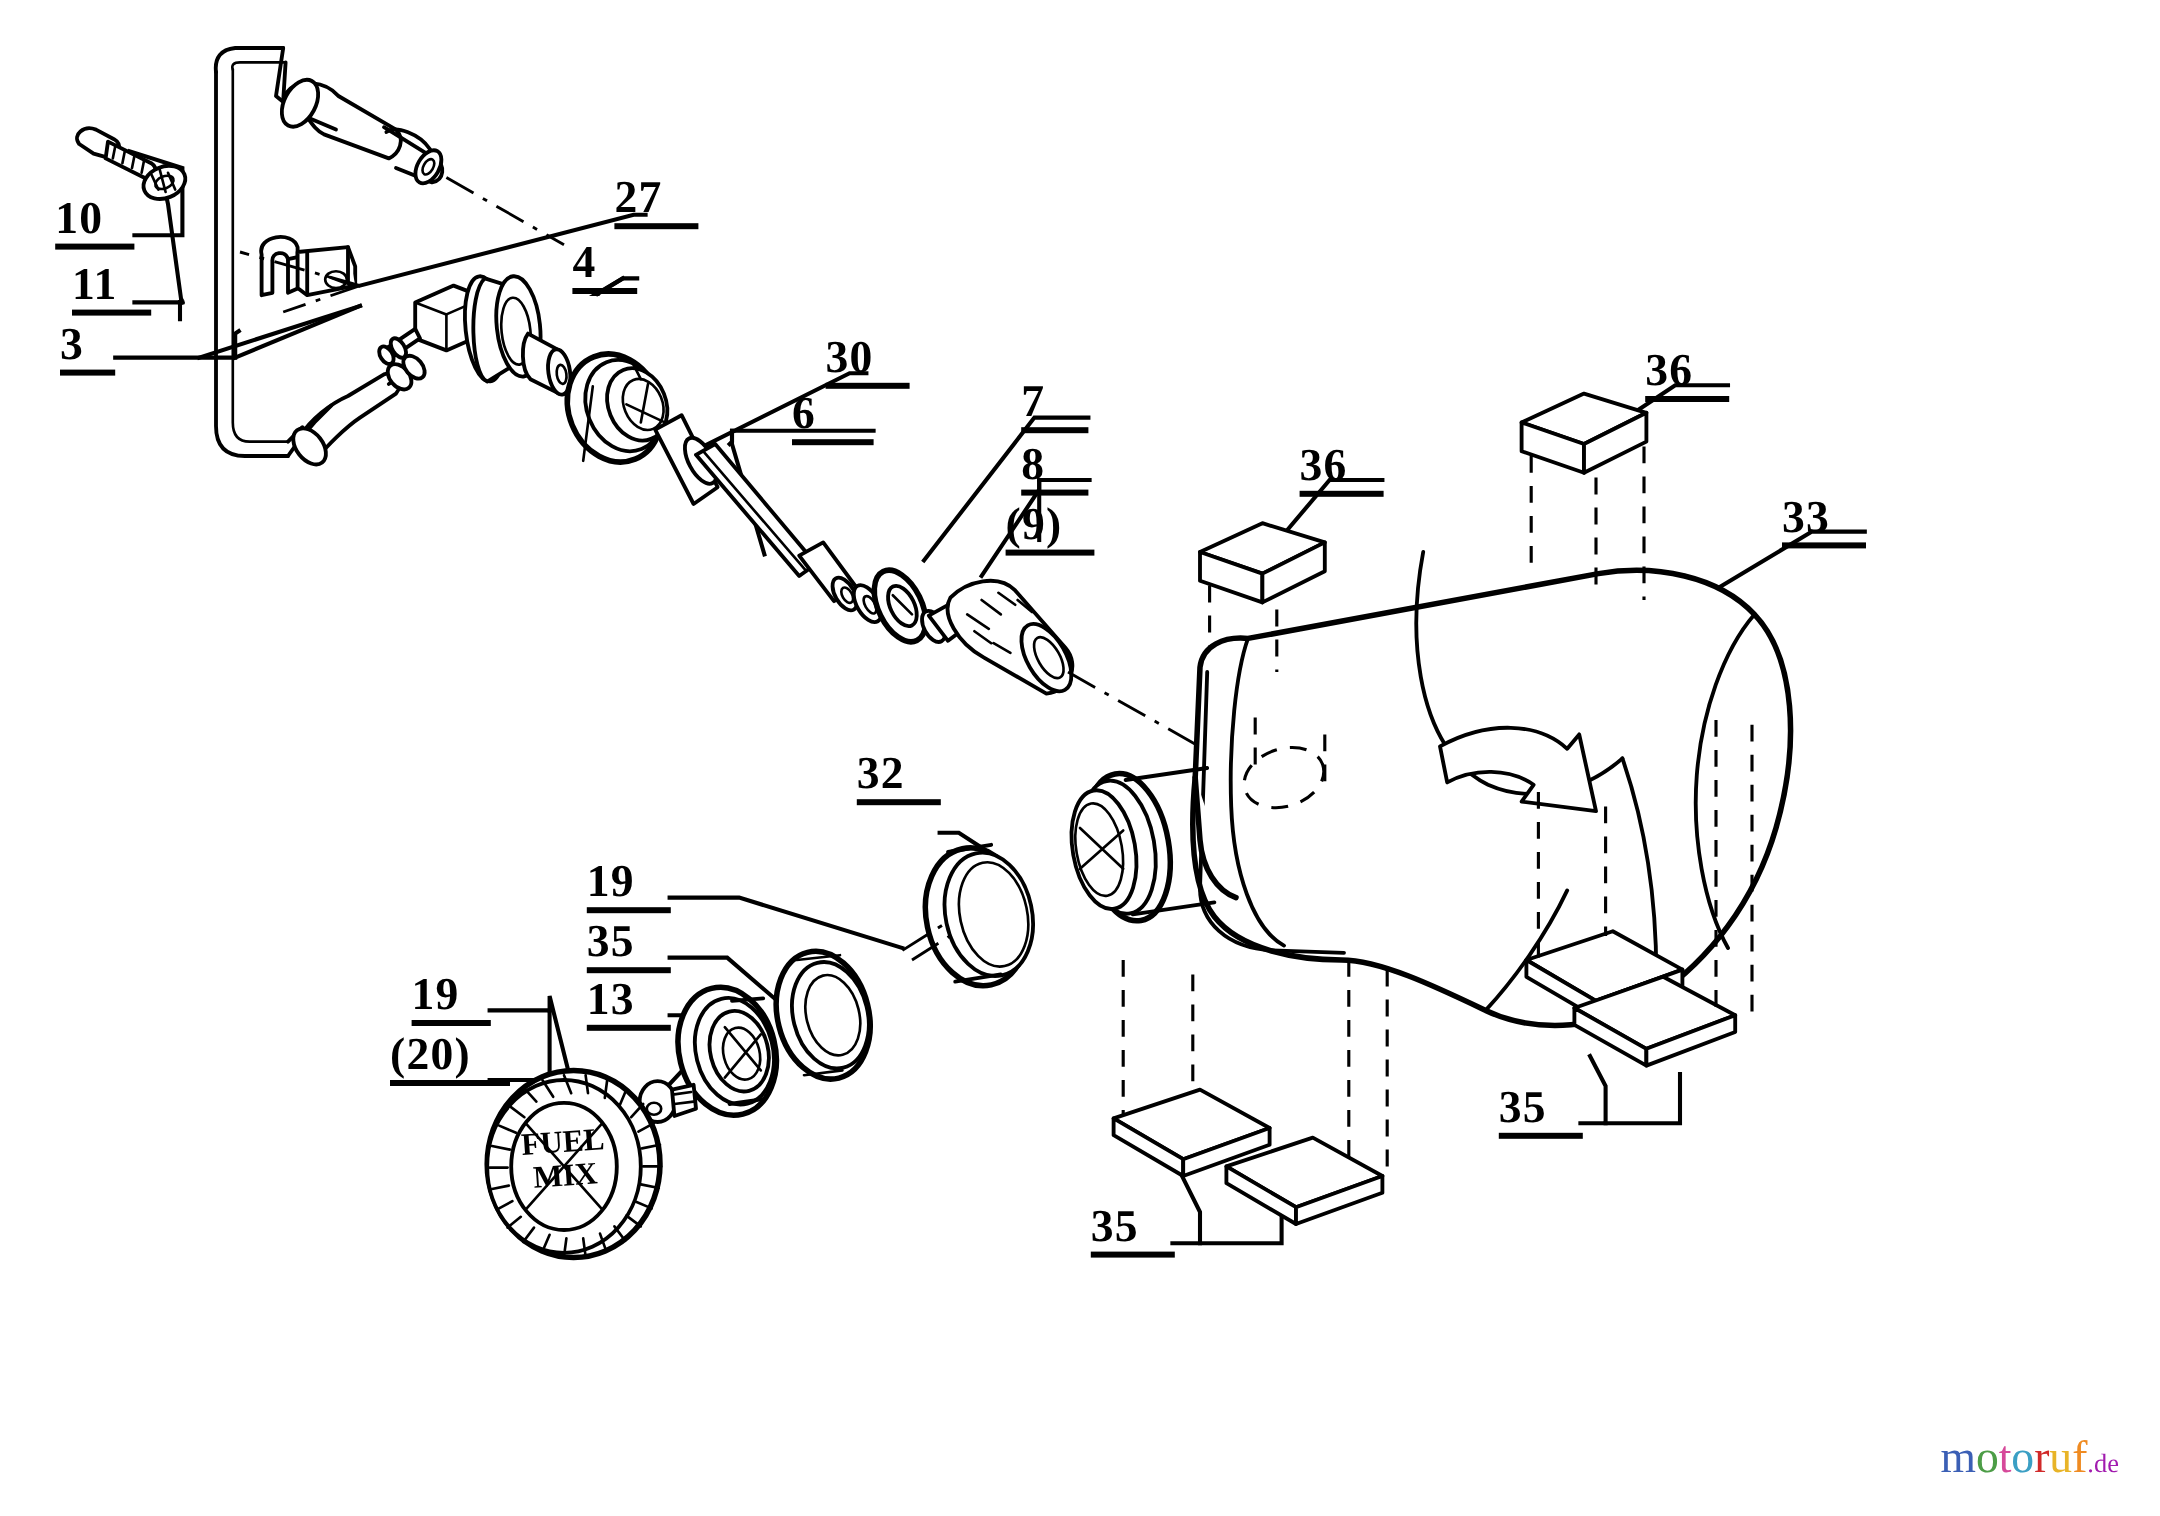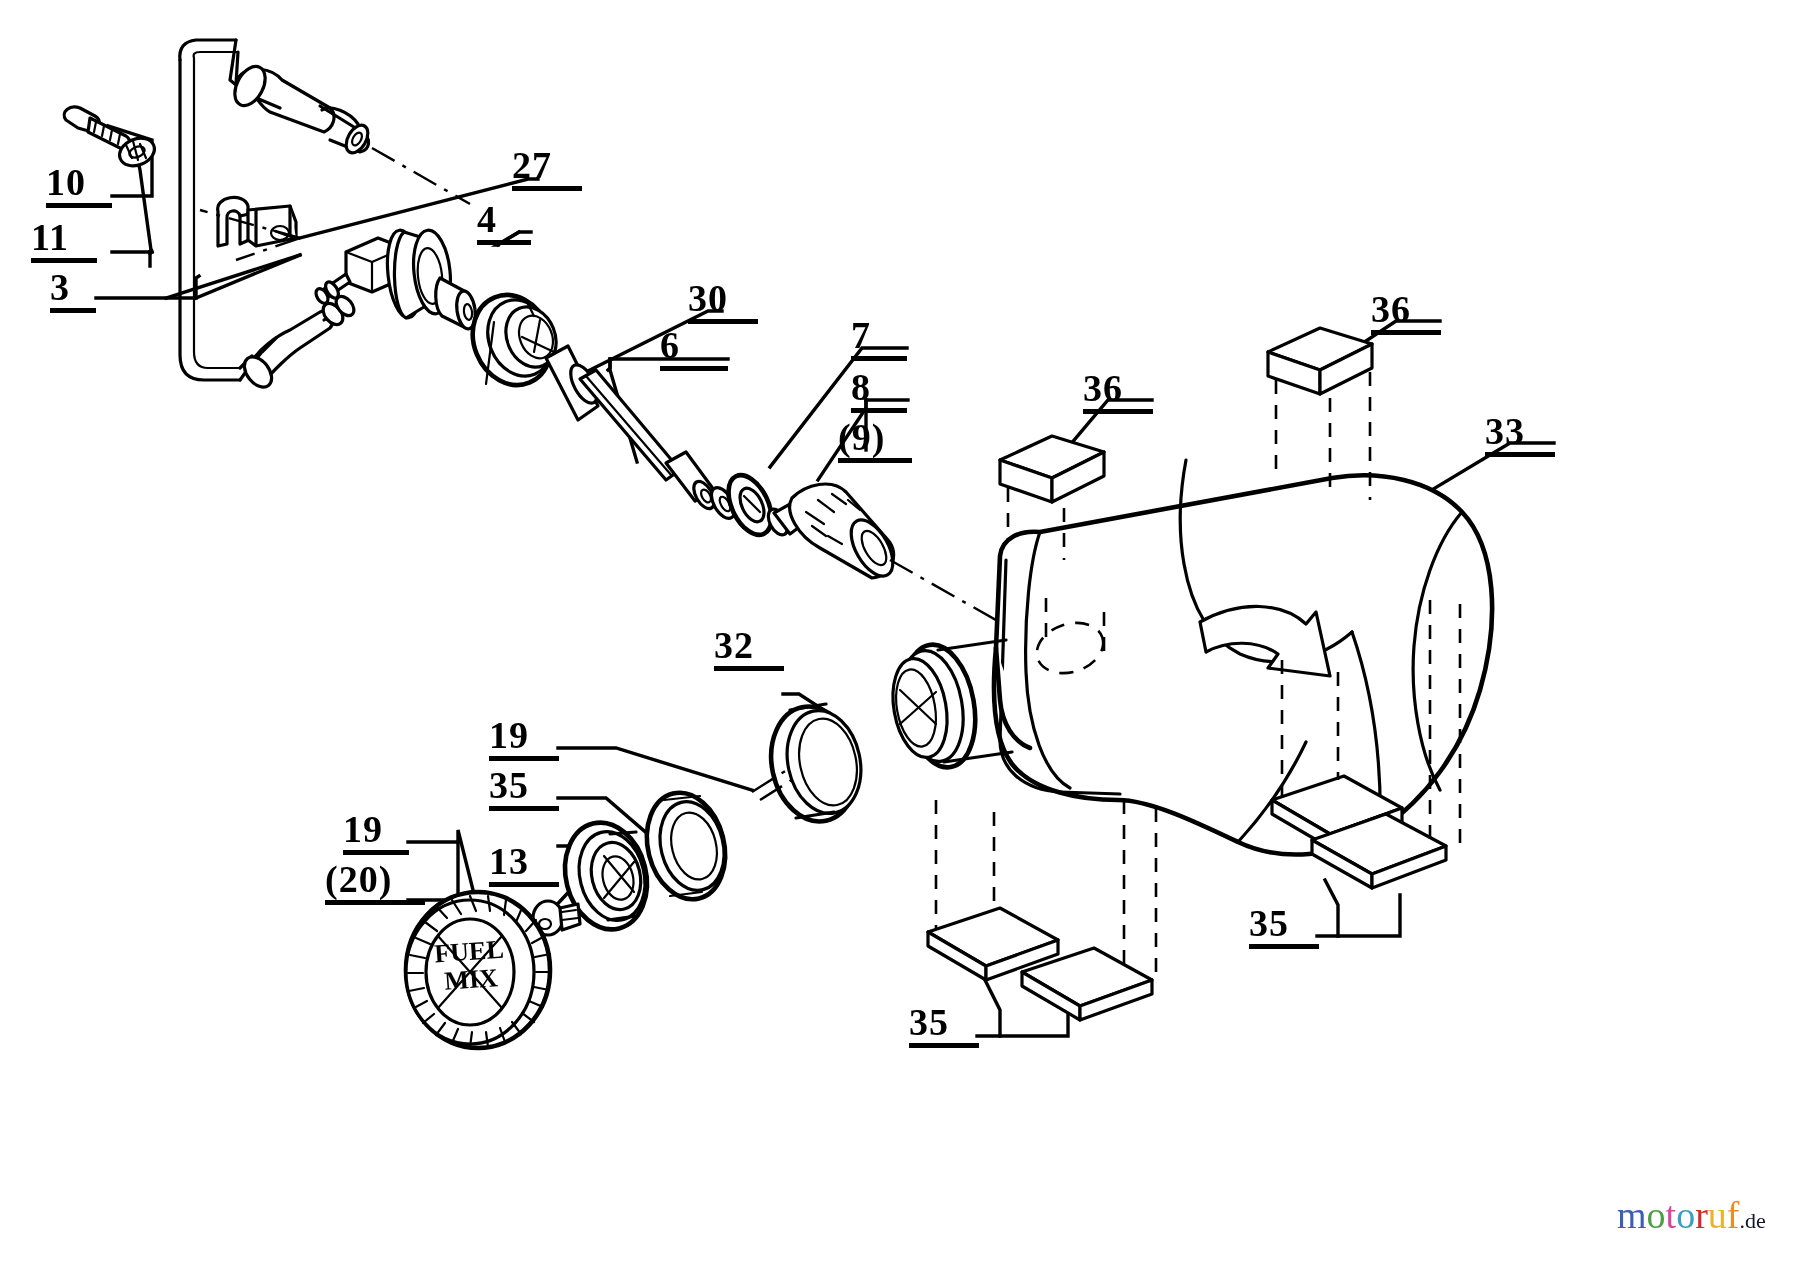--- a/index.html
+++ b/index.html
@@ -11,21 +11,21 @@
   .ln-h{fill:none;stroke:#000;stroke-width:4.6;stroke-linecap:round;stroke-linejoin:round;}
   .fillw{fill:#ffffff;}
   .dash{fill:none;stroke:#000;stroke-width:2.6;stroke-dasharray:14 11;stroke-linecap:butt;}
   .dashdot{fill:none;stroke:#000;stroke-width:2.4;stroke-dasharray:26 9 4 9;stroke-linecap:butt;}
   .leader{fill:none;stroke:#000;stroke-width:3.4;stroke-linecap:square;stroke-linejoin:miter;}
   .calloutTxt{position:absolute;font-family:"Liberation Serif",serif;font-weight:700;
     font-size:38px;color:#000;letter-spacing:1px;line-height:1;white-space:nowrap;}
   #wm{position:absolute;left:1617px;top:1196px;font-family:"Liberation Serif",serif;
       font-size:38px;line-height:1;white-space:nowrap;}
   #wm span{font-weight:400;}
-  #wm .de{font-size:22px;color:#0f172a;}
+  #wm .de{font-size:22px;color:#a21caf;}
 </style>
 </head>
 <body>
 
 <div id="stage">
 
   <svg id="dwg" viewBox="0 0 1800 1263">
 
     <g>
 
@@ -325,21 +325,21 @@
       </g>
       <ellipse class="ln fillw" cx="470" cy="972" rx="44" ry="53"></ellipse>
       <path class="ln-t" d="M438,936 L502,1008 M438,1008 L502,936"></path>
     </g>
   </svg>
 
   <div class="calloutTxt" style="left:46px;top:163px;">
     <span>10</span>
     <div style="height:5px;background:#000;width:66px;margin-top:2px;"></div>
   </div>
-  <div class="calloutTxt" style="left:31px;top:218px;">
+  <div class="calloutTxt" style="left:60px;top:218px;">
     <span>11</span>
     <div style="height:5px;background:#000;width:66px;margin-top:2px;"></div>
   </div>
   <div class="calloutTxt" style="left:50px;top:268px;">
     <span>3</span>
     <div style="height:5px;background:#000;width:46px;margin-top:2px;"></div>
   </div>
   <div class="calloutTxt" style="left:468px;top:146px;margin-left:44px;">
     <span>27</span>
     <div style="height:5px;background:#000;width:70px;margin-top:2px;"></div>
@@ -385,21 +385,21 @@
     <div style="height:5px;background:#000;width:70px;margin-top:2px;"></div>
   </div>
   <div class="calloutTxt" style="left:489px;top:716px;">
     <span>19</span>
     <div style="height:5px;background:#000;width:70px;margin-top:2px;"></div>
   </div>
   <div class="calloutTxt" style="left:489px;top:766px;">
     <span>35</span>
     <div style="height:5px;background:#000;width:70px;margin-top:2px;"></div>
   </div>
-  <div class="calloutTxt" style="left:489px;top:814px;margin-top:28px;">
+  <div class="calloutTxt" style="left:489px;top:814px;">
     <span>13</span>
     <div style="height:5px;background:#000;width:70px;margin-top:2px;"></div>
   </div>
   <div class="calloutTxt" style="left:343px;top:810px;">
     <span>19</span>
     <div style="height:5px;background:#000;width:66px;margin-top:2px;"></div>
   </div>
   <div class="calloutTxt" style="left:325px;top:860px;">
     <span>(20)</span>
     <div style="height:5px;background:#000;width:100px;margin-top:2px;"></div>

